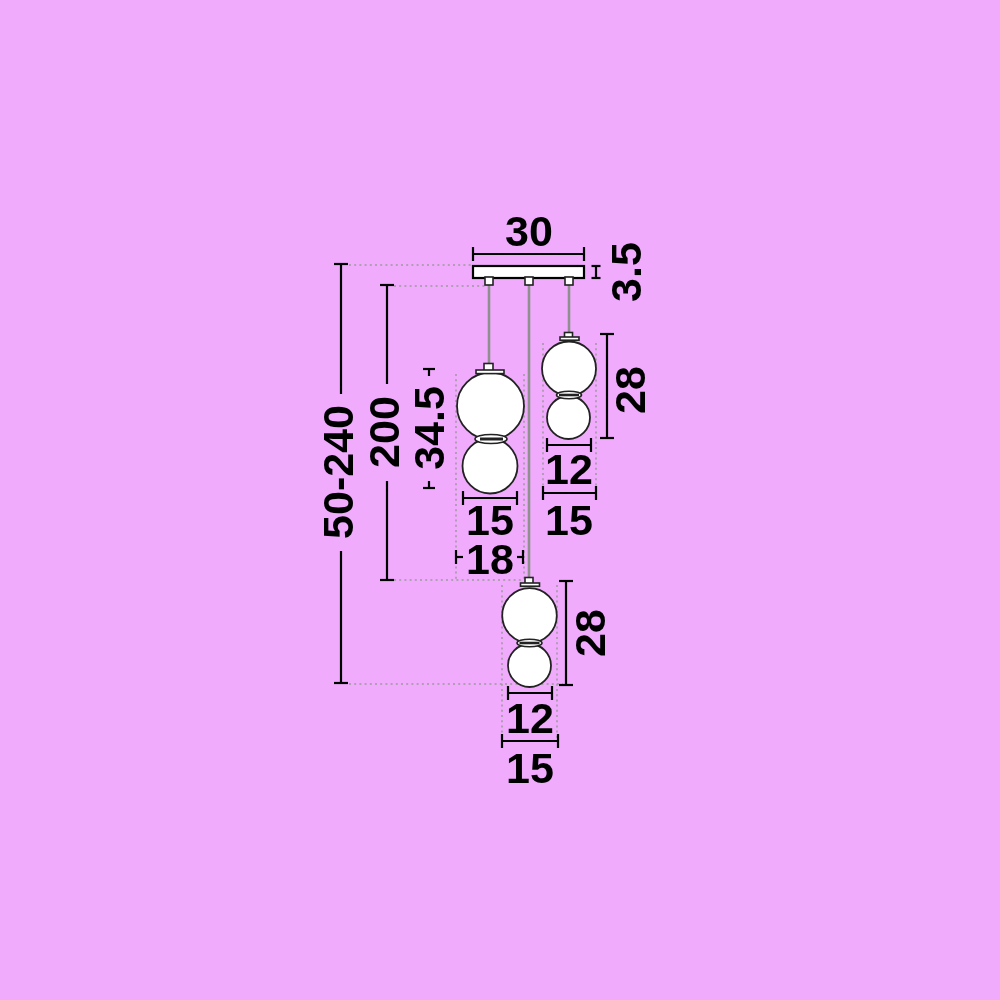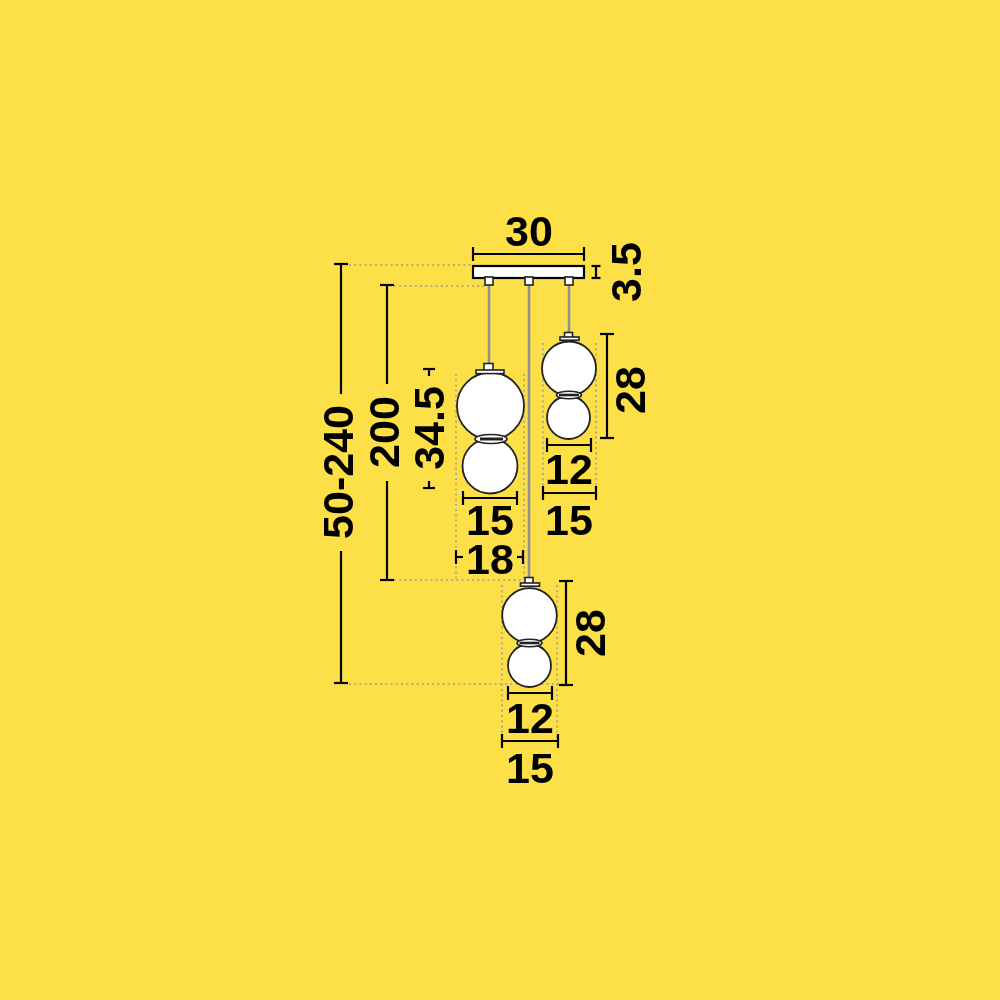--- a/index.html
+++ b/index.html
@@ -1,16 +1,16 @@
 <!DOCTYPE html>
 <html><head>
 <meta charset="utf-8">
 <style>
   html,body{margin:0;padding:0;background:#ffffff;}
-  .canvas{position:relative;width:1000px;height:1000px;background:#fde047;overflow:hidden;
+  .canvas{position:relative;width:1000px;height:1000px;background:#f0abfc;overflow:hidden;
           font-family:"Liberation Sans", sans-serif;}
   svg{position:absolute;left:0;top:0;}
   .dimtxt{font-family:"Liberation Sans", sans-serif;font-weight:bold;font-size:43px;fill:#000000;}
   .outline{stroke:#222222;stroke-width:1.8;fill:#ffffff;}
   .thin{stroke:#222222;stroke-width:1.6;fill:#ffffff;}
   .dim{stroke:#000000;stroke-width:2.2;fill:none;}
   .cord{stroke:#8f8f8f;stroke-width:2.6;fill:none;}
   .guide{stroke:#9b9b9b;stroke-width:1.5;fill:none;stroke-dasharray:2 3.2;}
 </style>
 </head>

